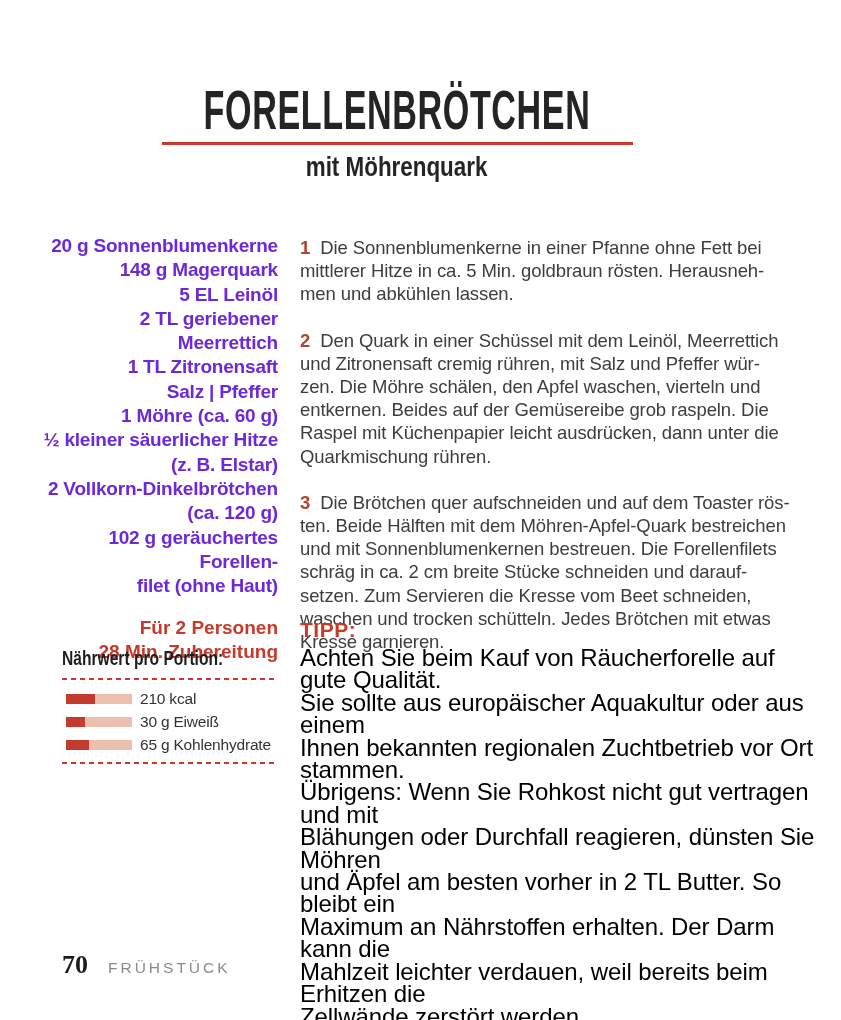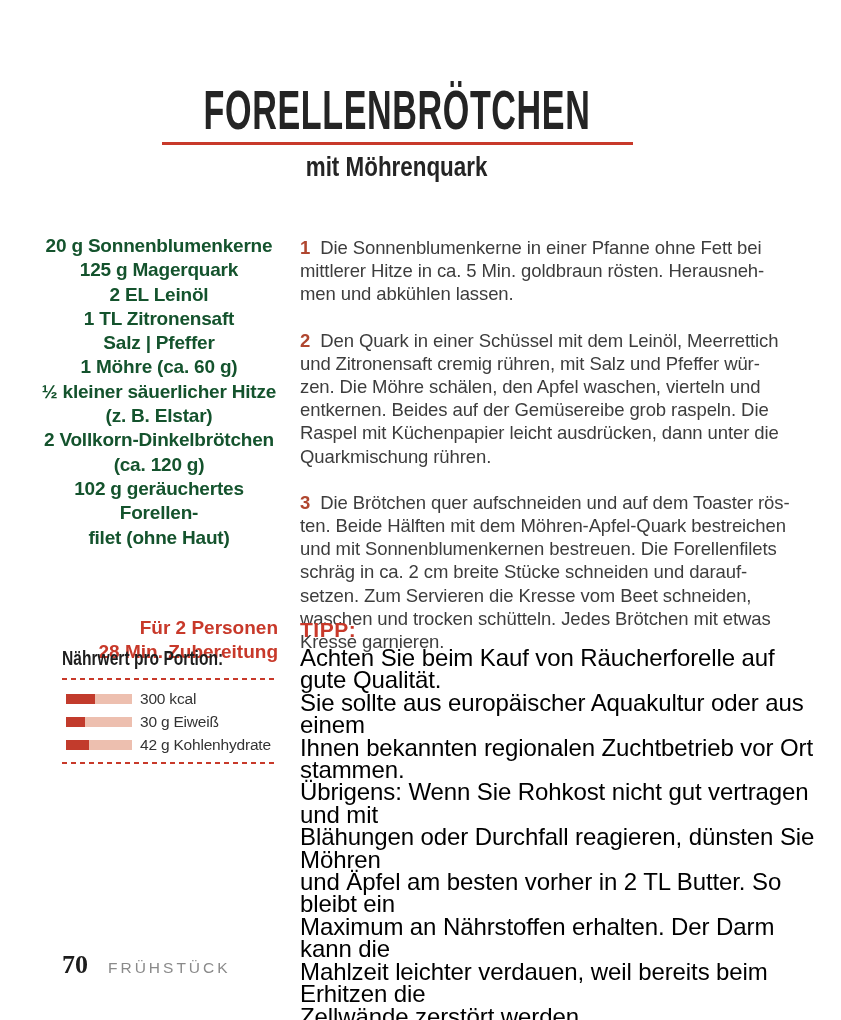--- a/index.html
+++ b/index.html
@@ -47,24 +47,24 @@
     transform-origin: center;
     white-space: nowrap;
   }
 
   
   .ingredients {
     position: absolute;
     left: 40px;
     top: 234px;
     width: 238px;
-    text-align: center;
+    text-align: right;
     font-size: 19px;
     font-weight: bold;
-    color: #14532d;
+    color: #6d28d9;
     line-height: 24.3px;
     letter-spacing: -0.2px;
   }
   .serving-block {
     position: absolute;
     left: 40px;
     top: 570px;
     width: 238px;
     text-align: right;
     font-size: 19px;
@@ -193,22 +193,23 @@
 <div class="page">
 
   <div class="title-block">
     <div class="recipe-title">FORELLENBRÖTCHEN</div>
     <div class="title-rule"></div>
     <div class="recipe-subtitle">mit Möhrenquark</div>
   </div>
 
   <div class="ingredients">
     <div>20 g Sonnenblumenkerne</div>
-    <div>125 g Magerquark</div>
-    <div>2 EL Leinöl</div>
+    <div>148 g Magerquark</div>
+    <div>5 EL Leinöl</div>
+    <div>2 TL geriebener Meerrettich</div>
     <div>1 TL Zitronensaft</div>
     <div>Salz | Pfeffer</div>
     <div>1 Möhre (ca. 60 g)</div>
     <div>½ kleiner säuerlicher Hitze</div>
     <div>(z. B. Elstar)</div>
     <div>2 Vollkorn-Dinkelbrötchen</div>
     <div>(ca. 120 g)</div>
     <div>102 g geräuchertes Forellen-</div>
     <div>filet (ohne Haut)</div>
   </div>
@@ -219,33 +220,33 @@
   </div>
 
   <div class="nutrition">
     <div class="nutrition-heading">Nährwert pro Portion:</div>
     <div class="dashed-rule"></div>
     <div class="nutrition-rows">
       <div class="nutrition-row">
         <div class="bar-track">
           <div class="bar-fill" style="width: 44%;"></div>
         </div>
-        <div class="nutrition-label">300 kcal</div>
+        <div class="nutrition-label">210 kcal</div>
       </div>
       <div class="nutrition-row">
         <div class="bar-track">
           <div class="bar-fill" style="width: 29%;"></div>
         </div>
         <div class="nutrition-label">30 g Eiweiß</div>
       </div>
       <div class="nutrition-row">
         <div class="bar-track">
           <div class="bar-fill" style="width: 35%;"></div>
         </div>
-        <div class="nutrition-label">42 g Kohlenhydrate</div>
+        <div class="nutrition-label">65 g Kohlenhydrate</div>
       </div>
     </div>
     <div class="dashed-rule"></div>
   </div>
 
   <div class="steps">
     <p class="step"><span class="step-number">1</span><span>Die Sonnenblumenkerne in einer Pfanne ohne Fett bei
 mittlerer Hitze in ca. 5 Min. goldbraun rösten. Herausneh-
 men und abkühlen lassen.</span></p>
     <p class="step"><span class="step-number">2</span><span>Den Quark in einer Schüssel mit dem Leinöl, Meerrettich

